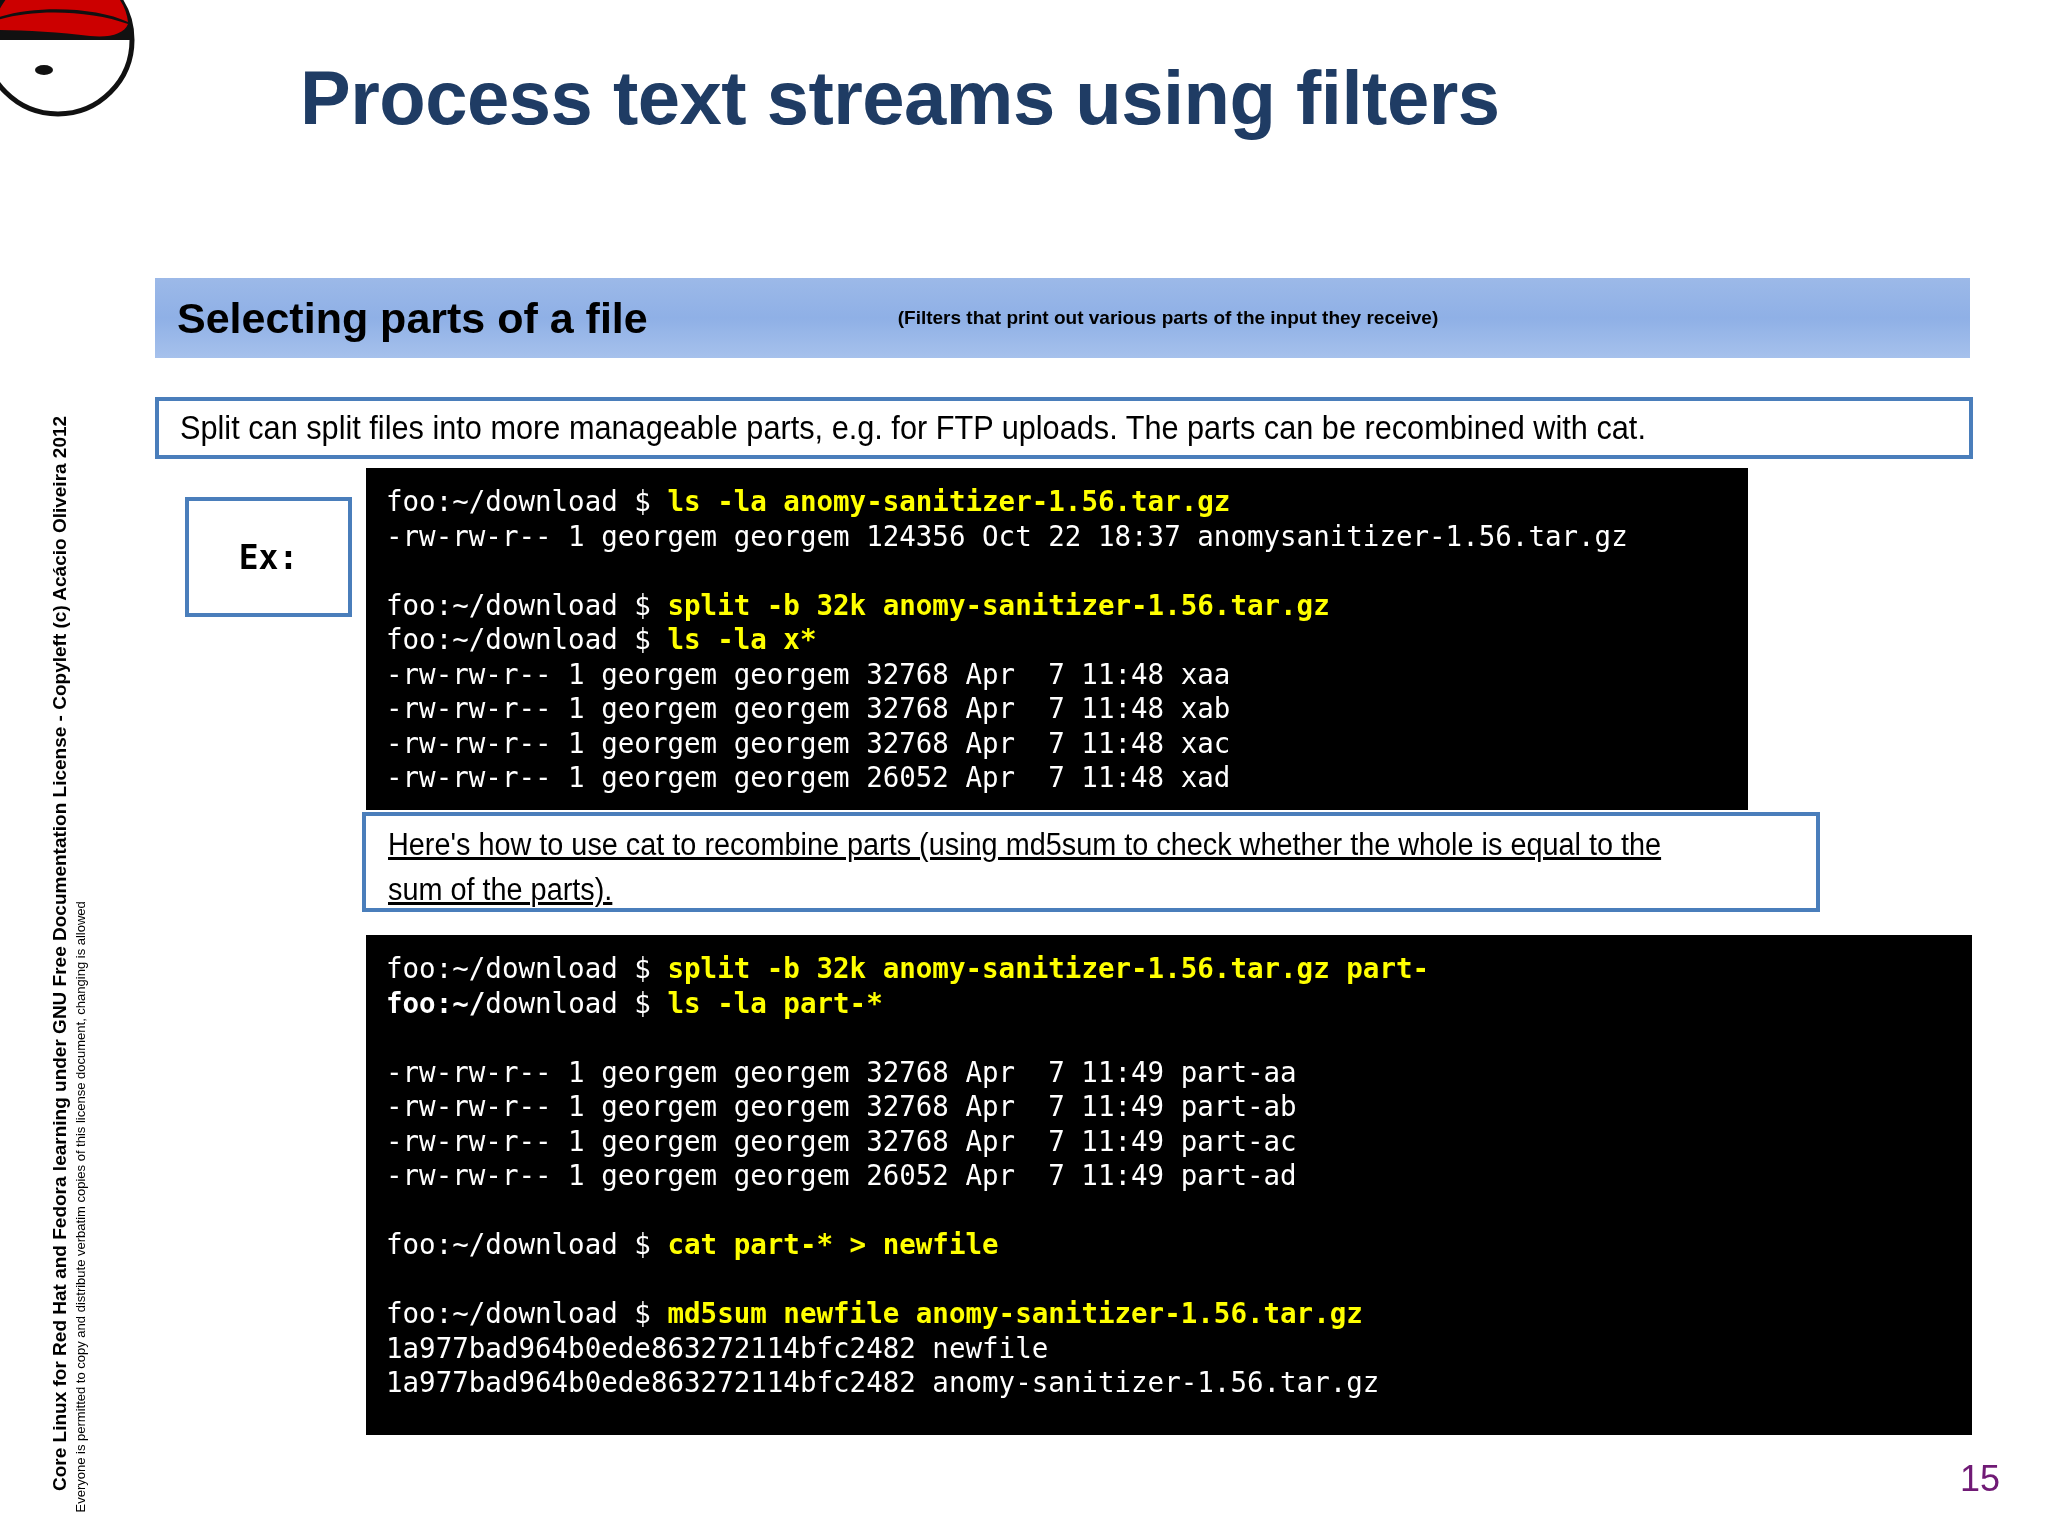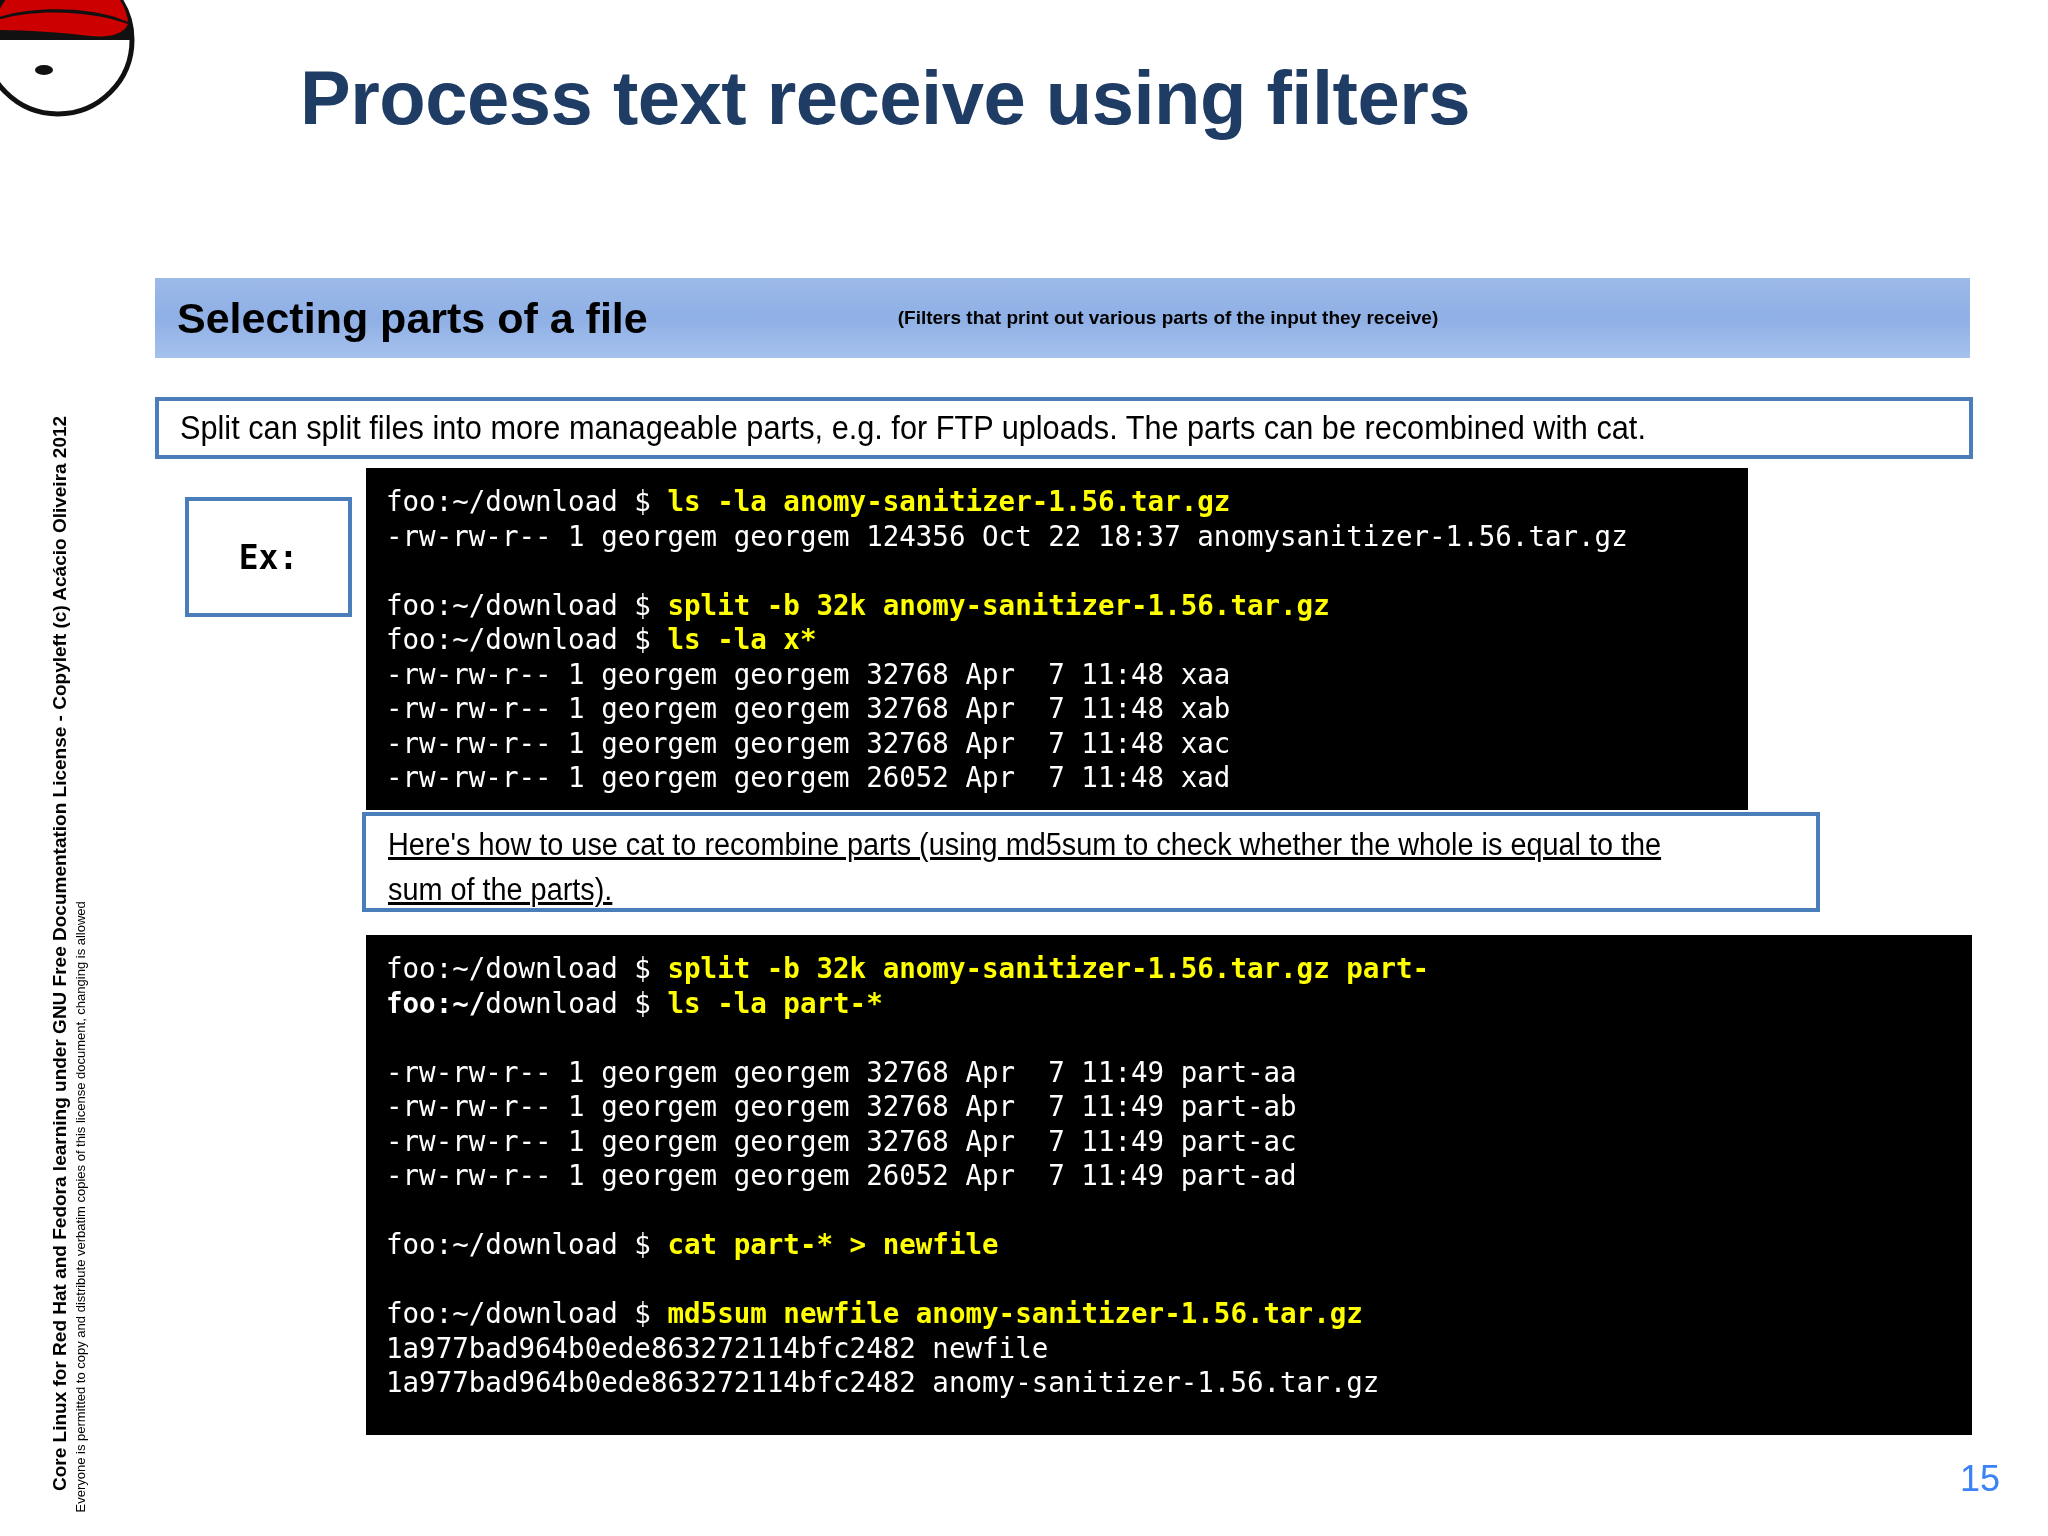--- a/index.html
+++ b/index.html
@@ -185,39 +185,39 @@
     text-align: left;
     white-space: nowrap;
   }
 
   
   #page-number {
     position: absolute;
     right: 48px;
     bottom: 36px;
     font-size: 36px;
-    color: #3b82f6;
+    color: #701a75;
   }
 </style>
 </head>
 <body>
 
 <div id="logo">
   <svg viewBox="0 0 160 160" width="160" height="160">
     <circle cx="80" cy="80" r="74" fill="#ffffff" stroke="#111111" stroke-width="5"></circle>
     <path d="M 6 80 A 74 74 0 0 1 154 80 Z" fill="#111111"></path>
     <path d="M 18 58 C 30 22, 70 6, 104 14 C 132 21, 148 42, 150 62 C 120 48, 60 44, 18 58 Z" fill="#cc0000"></path>
     <path d="M 14 62 C 50 48, 112 50, 150 64 C 146 74, 132 78, 112 76 C 80 72, 40 70, 14 70 Z" fill="#cc0000"></path>
     <path d="M 30 84 C 44 78, 62 80, 74 88 C 80 92, 82 100, 78 108 C 70 120, 50 122, 38 112 C 28 104, 24 92, 30 84 Z" fill="#ffffff"></path>
     <path d="M 84 92 C 96 88, 112 92, 120 102 C 126 110, 122 120, 112 122 C 98 124, 84 114, 82 102 Z" fill="#ffffff"></path>
     <ellipse cx="66" cy="110" rx="9" ry="5" fill="#111111"></ellipse>
   </svg>
 </div>
 
-<div id="slide-title">Process text receive using filters</div>
+<div id="slide-title">Process text streams using filters</div>
 
 <div id="section-bar">
   <span id="section-title">Selecting parts of a file</span>
   <span id="section-subtitle">(Filters that print out various parts of the input they receive)</span>
 </div>
 
 <div id="intro-box" class="callout-box">
   <span id="intro-text">Split can split files into more manageable parts, e.g. for FTP uploads. The parts can be recombined with cat.</span>
 </div>
 

